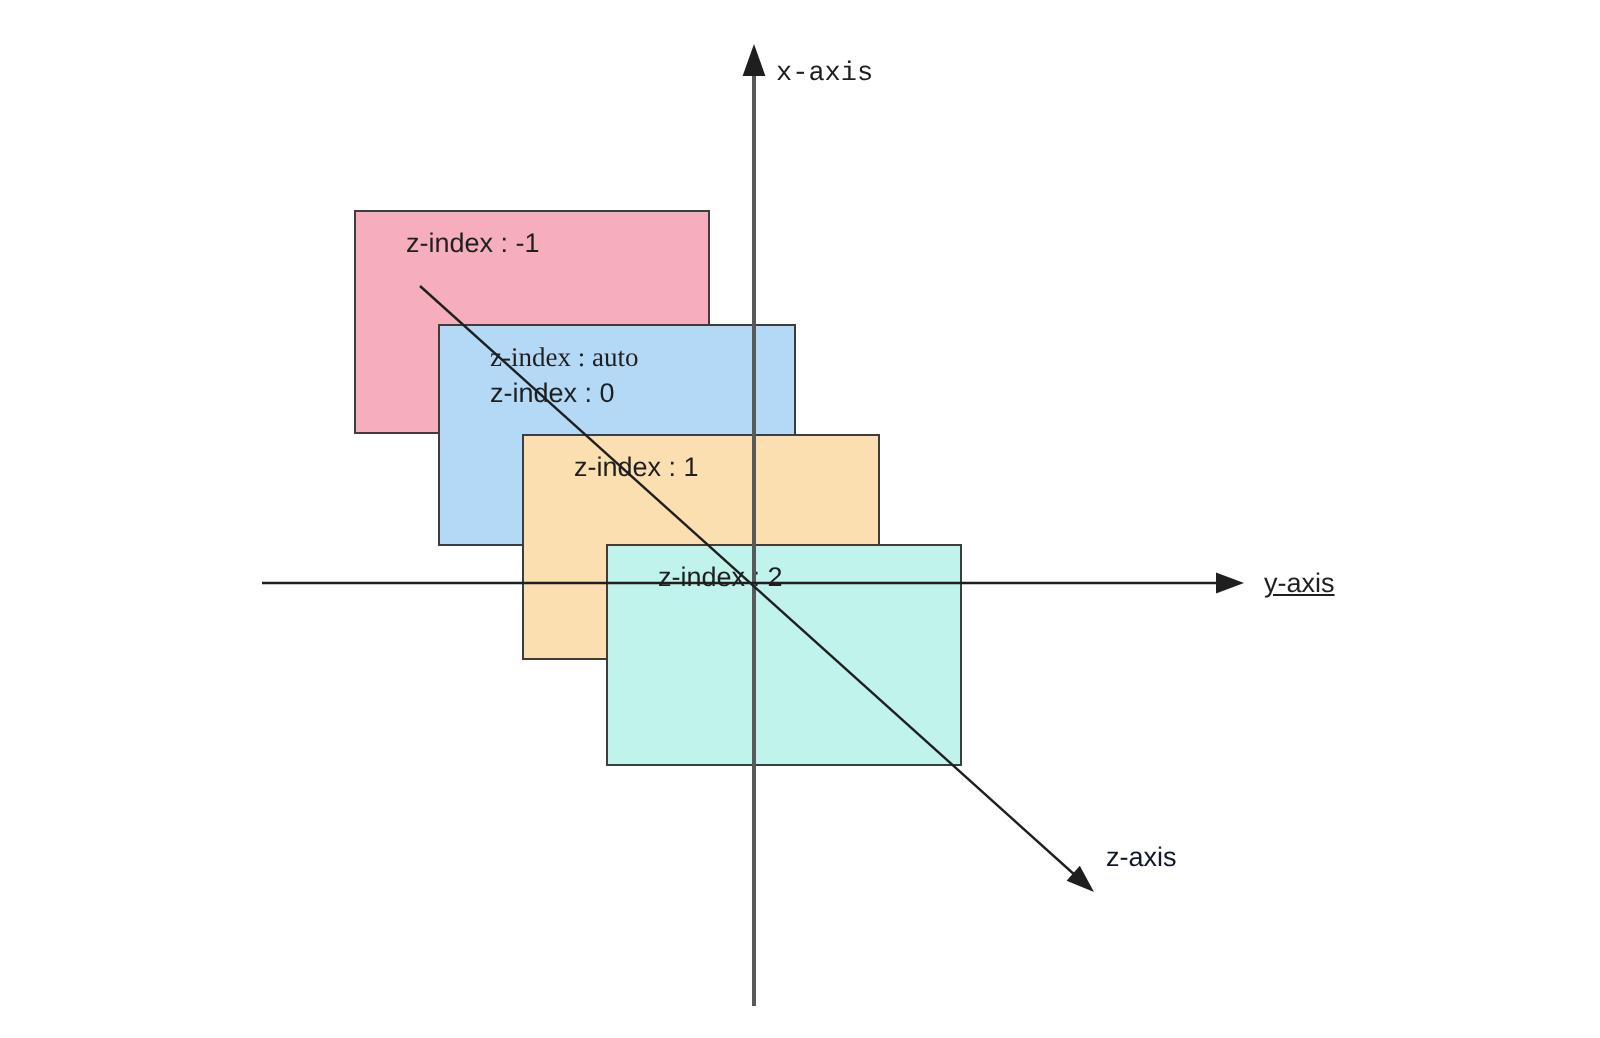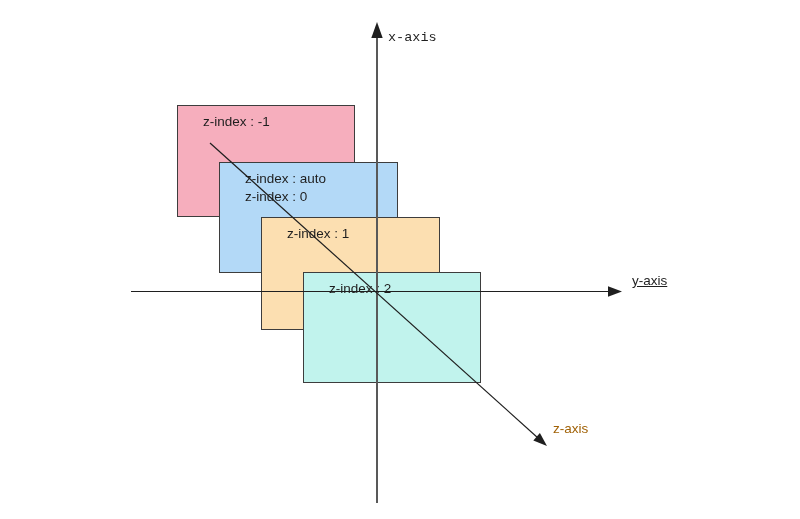--- a/index.html
+++ b/index.html
@@ -39,34 +39,34 @@
     width: 800px; height: 519px;
     pointer-events: none;
   }
   .axis-label {
     position: absolute;
     font-size: 13.5px;
     line-height: 16px;
     white-space: nowrap;
   }
   .label-x { left: 388px; top: 30px; font-family: Liberation Mono, monospace; }
-  .label-y { left: 632px; top: 273px; text-decoration: underline; }
+  .label-y { left: 632px; top: 284px; text-decoration: underline; }
   .label-z { left: 553px; top: 421px; }
 </style>
 </head>
 <body>
 
 <div class="canvas" style="background-color: rgb(255, 255, 255);">
 
   <div class="box box1" style="background-color: rgb(246, 174, 189); border-color: rgb(61, 61, 61);">
     <span class="box-line" style="color: rgb(31, 31, 31);">z-index : -1</span>
   </div>
 
   <div class="box box2" style="background-color: rgb(179, 217, 247); border-color: rgb(61, 61, 61);">
-    <span class="box-line" style="color: rgb(31, 31, 31);">z-index : auto</span>
+    <span class="box-line" style="color: rgb(31, 31, 31); font-family: Liberation Serif, serif;">z-index : auto</span>
     <span class="box-line" style="color: rgb(31, 31, 31);">z-index : 0</span>
   </div>
 
   <div class="box box3" style="background-color: rgb(252, 223, 177); border-color: rgb(61, 61, 61);">
     <span class="box-line" style="color: rgb(31, 31, 31);">z-index : 1</span>
   </div>
 
   <div class="box box4" style="background-color: rgb(193, 243, 237); border-color: rgb(61, 61, 61);">
     <span class="box-line" style="color: rgb(31, 31, 31);">z-index : 2</span>
   </div>
@@ -79,14 +79,14 @@
 
     <line x1="131" y1="291.5" x2="611" y2="291.5" stroke-width="1.2" stroke="#1f1f1f"></line>
     <polygon points="622,291.5 608,286.2 608,296.8" fill="#1f1f1f"></polygon>
 
     <line x1="210" y1="143" x2="538" y2="438" stroke-width="1.2" stroke="#1f1f1f"></line>
     <polygon points="547,446 533.3,440.4 539.9,432.9" fill="#1f1f1f"></polygon>
   </svg>
 
   <div class="axis-label label-x" style="color: rgb(31, 31, 31);">x-axis</div>
   <div class="axis-label label-y" style="color: rgb(31, 31, 31);">y-axis</div>
-  <div class="axis-label label-z" style="color: #a16207;">z-axis</div>
+  <div class="axis-label label-z" style="color: #0f172a;">z-axis</div>
 </div>
 
 </body></html>

